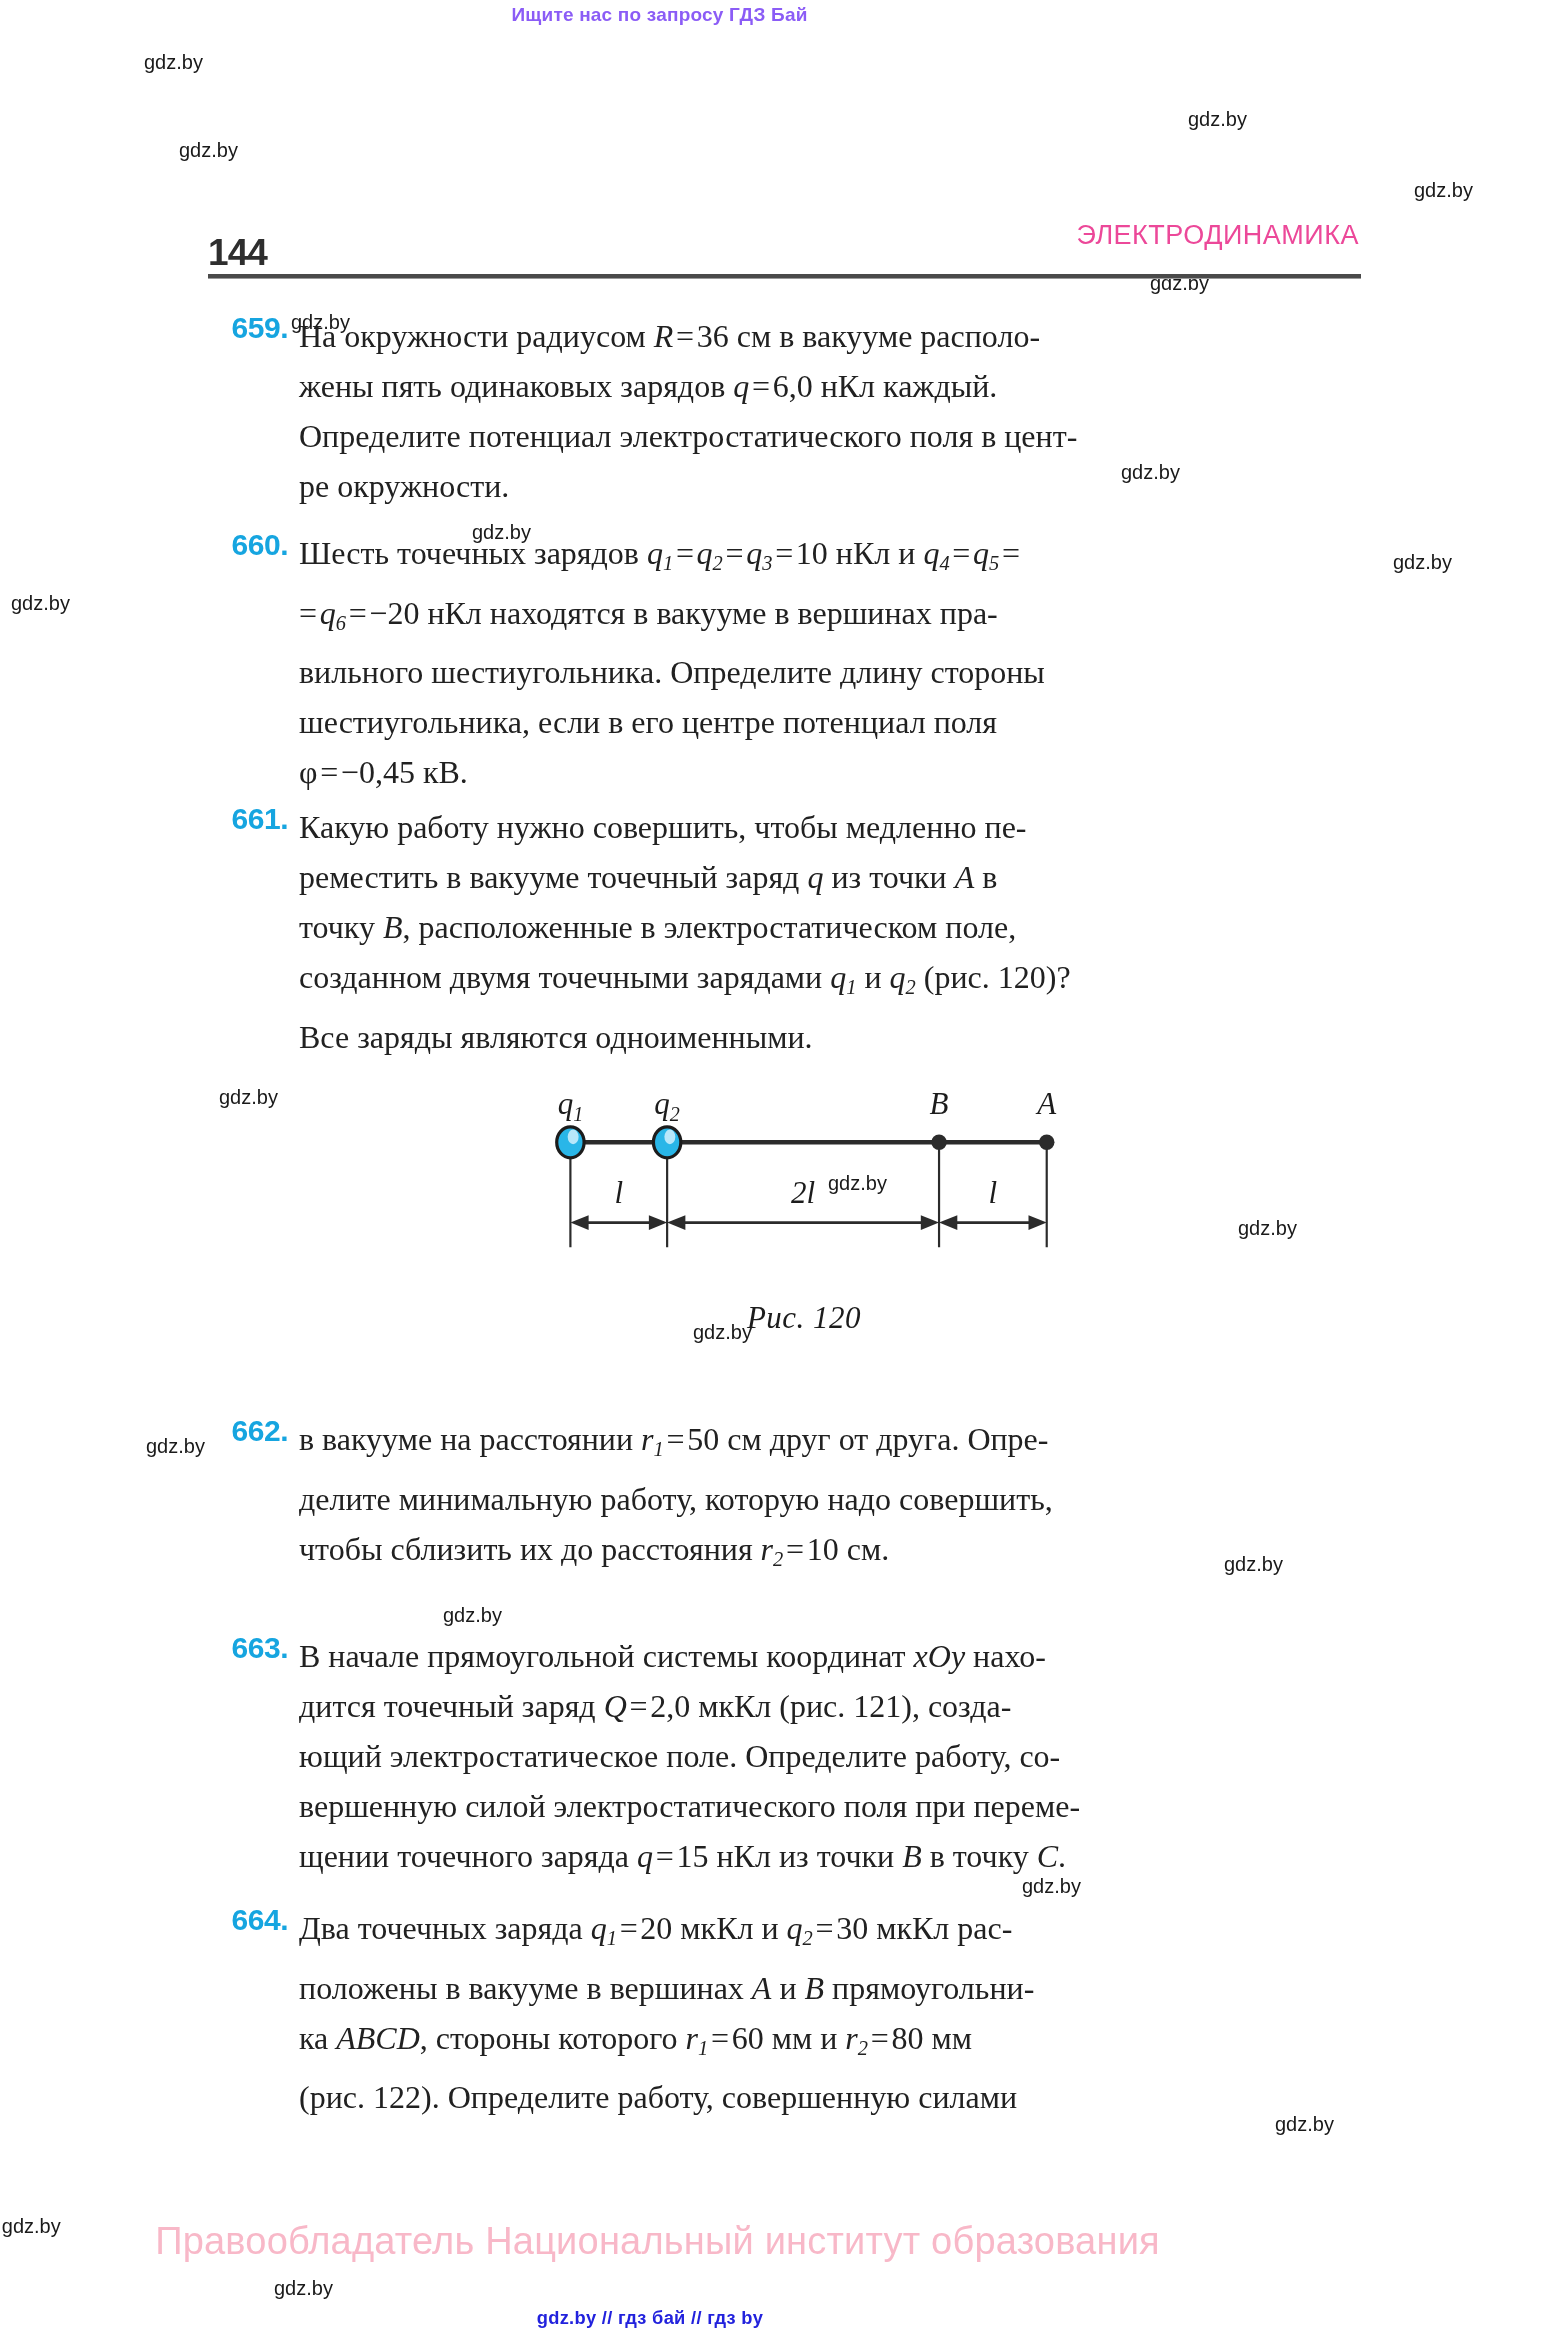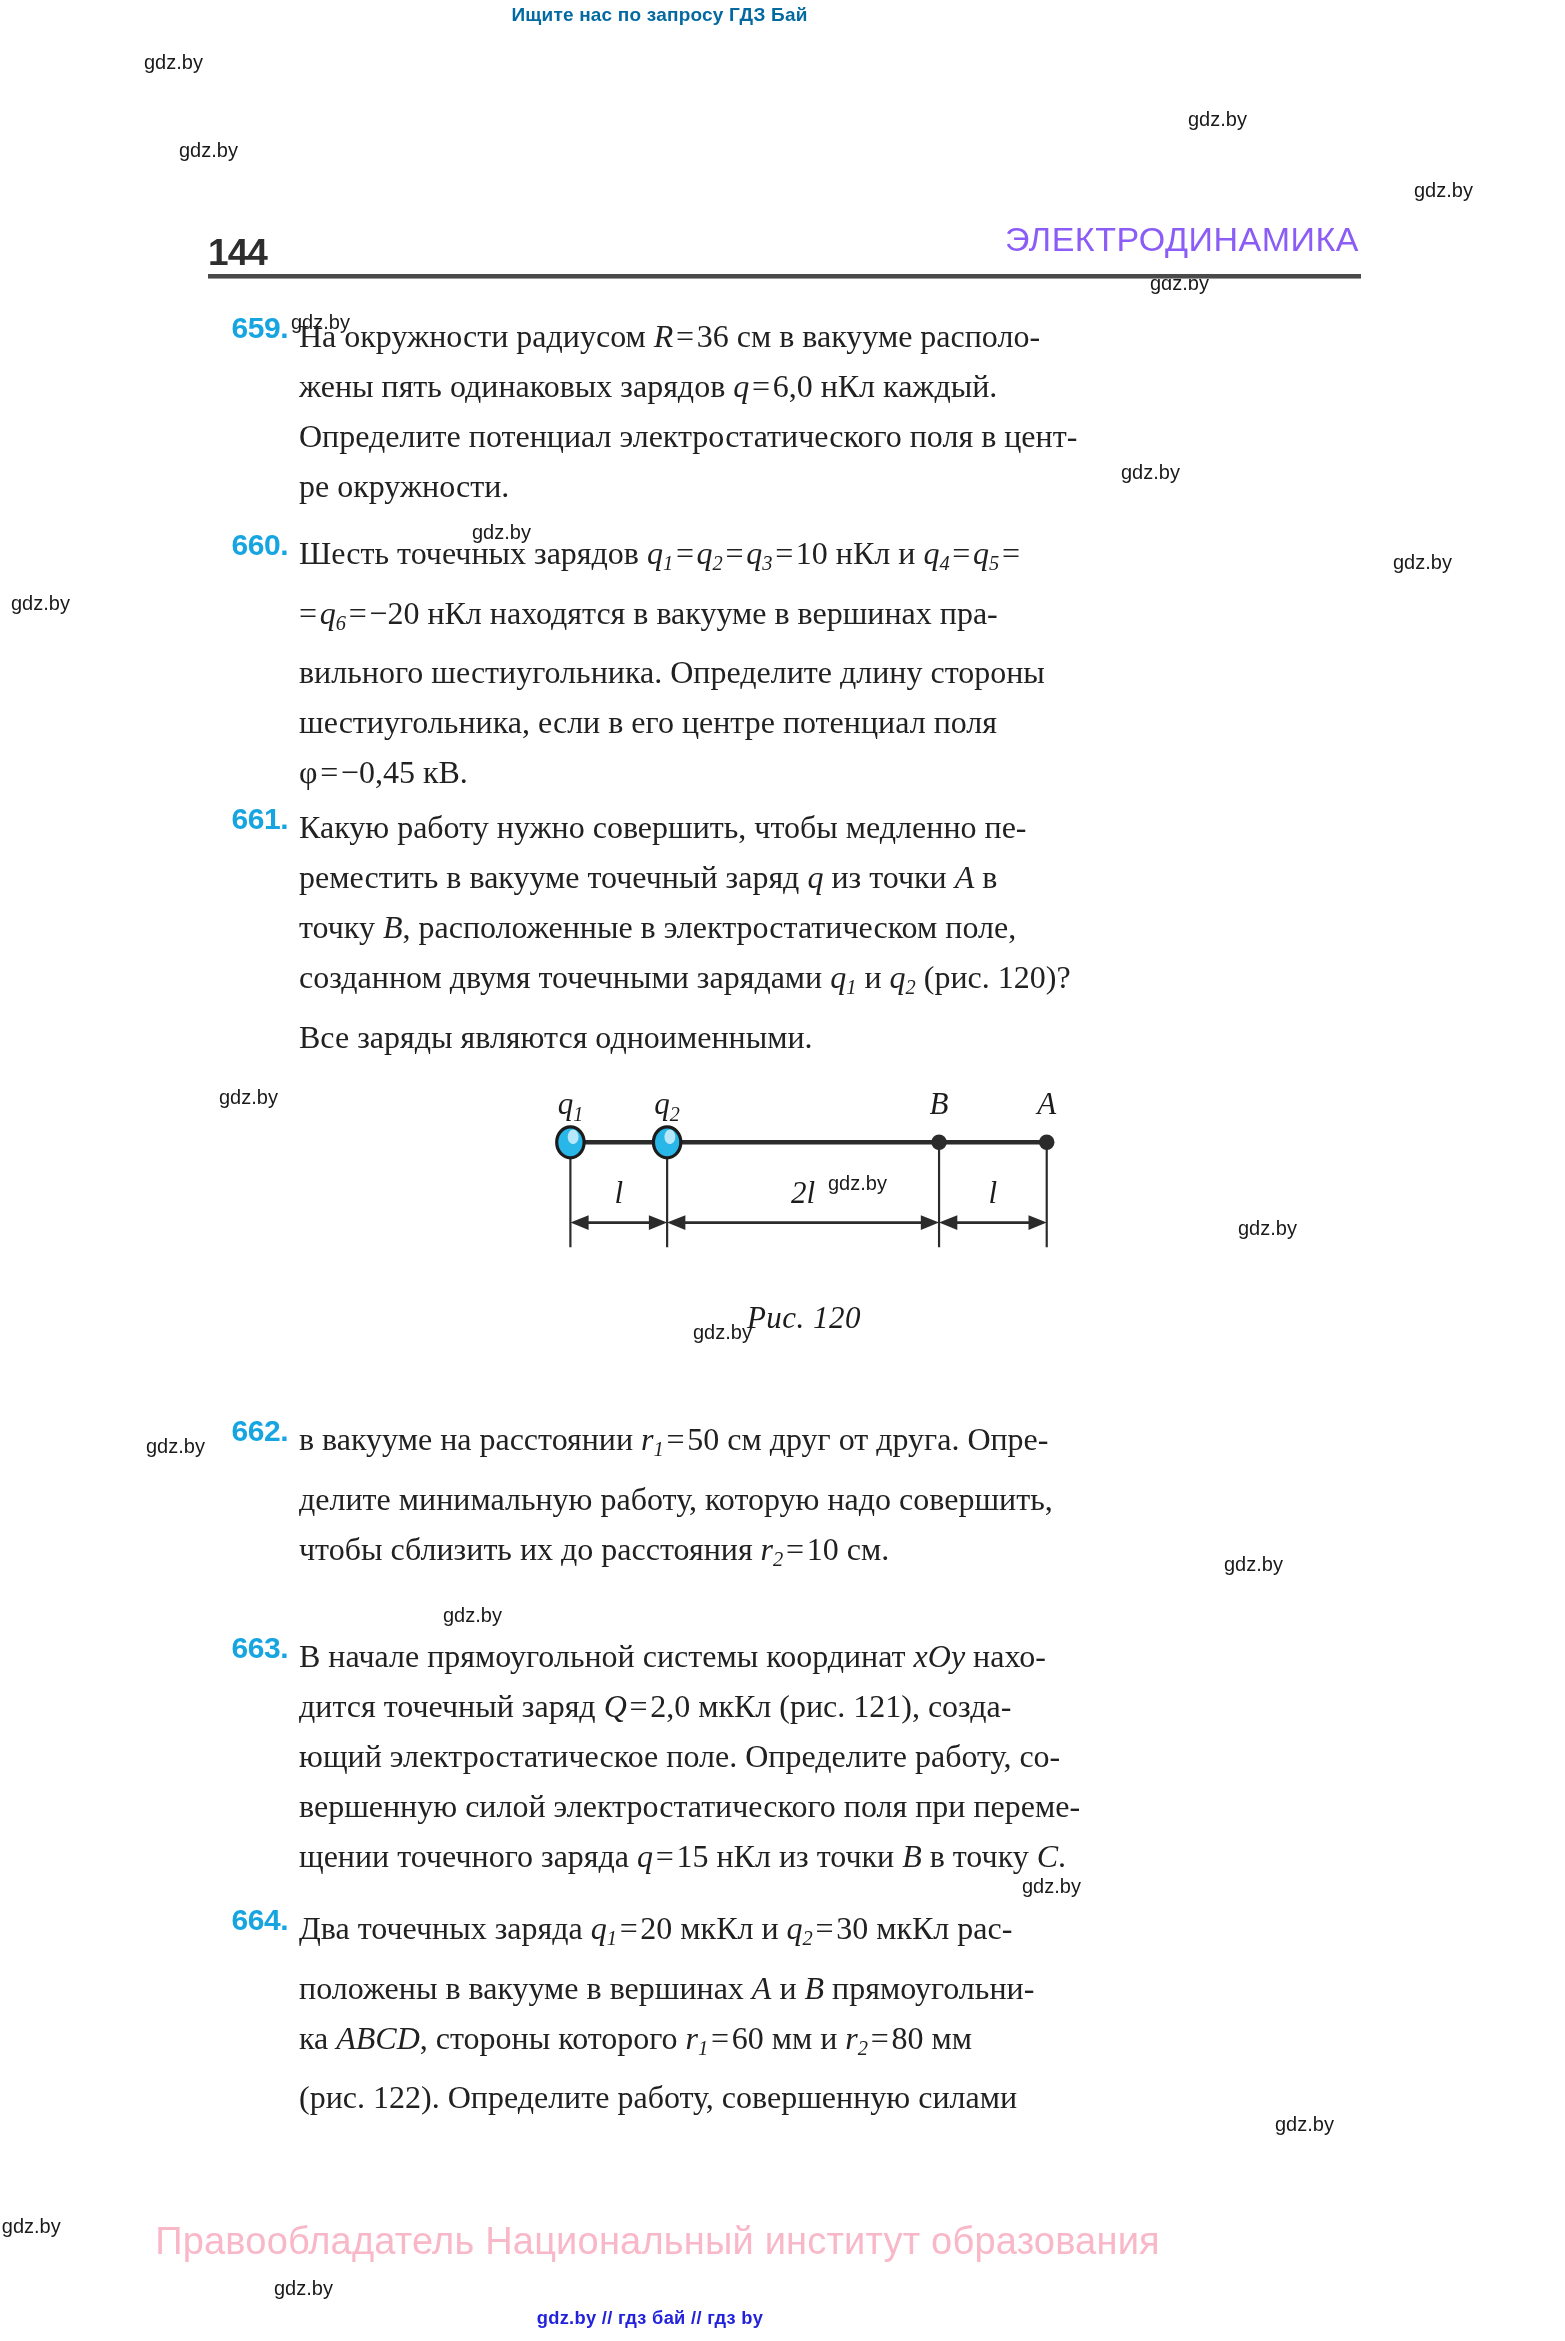--- a/index.html
+++ b/index.html
@@ -15,21 +15,21 @@
     overflow: hidden;
   }
 
   
   .promo-banner {
     position: absolute;
     top: 3.7px;
     left: 0;
     width: 1319px;
     text-align: center;
-    color: #0369a1;
+    color: #8b5cf6;
     font-family: "Liberation Sans", sans-serif;
     font-weight: bold;
     font-size: 19px;
     letter-spacing: 0.2px;
   }
 
   
   .wm {
     position: absolute;
     font-family: "Liberation Sans", sans-serif;
@@ -57,22 +57,22 @@
     font-size: 37px;
     color: #2e2e2e;
     letter-spacing: -0.9px;
     margin-top: 16px;
   }
   .section-title {
     position: absolute;
     right: 0;
     top: 3.7px;
     font-family: "Liberation Sans", sans-serif;
-    font-size: 34px;
-    color: #8b5cf6;
+    font-size: 27px;
+    color: #ec4899;
     letter-spacing: 0.5px;
   }
   .header-rule {
     position: absolute;
     left: 208px;
     top: 274px;
     width: 1153px;
     height: 3.7px;
     background: #4a4a4a;
     border-bottom: 0.9px solid #9a9a9a;

